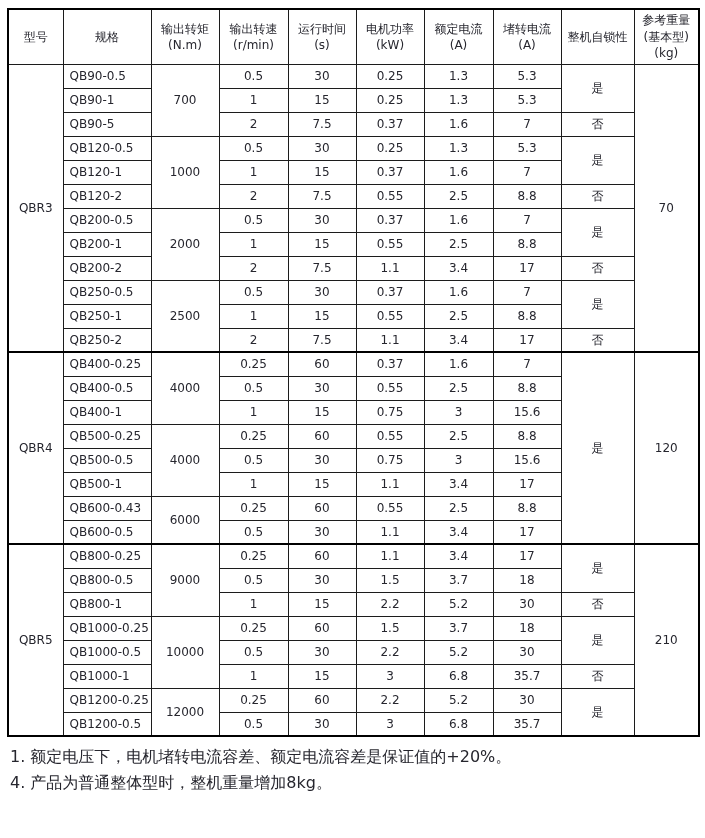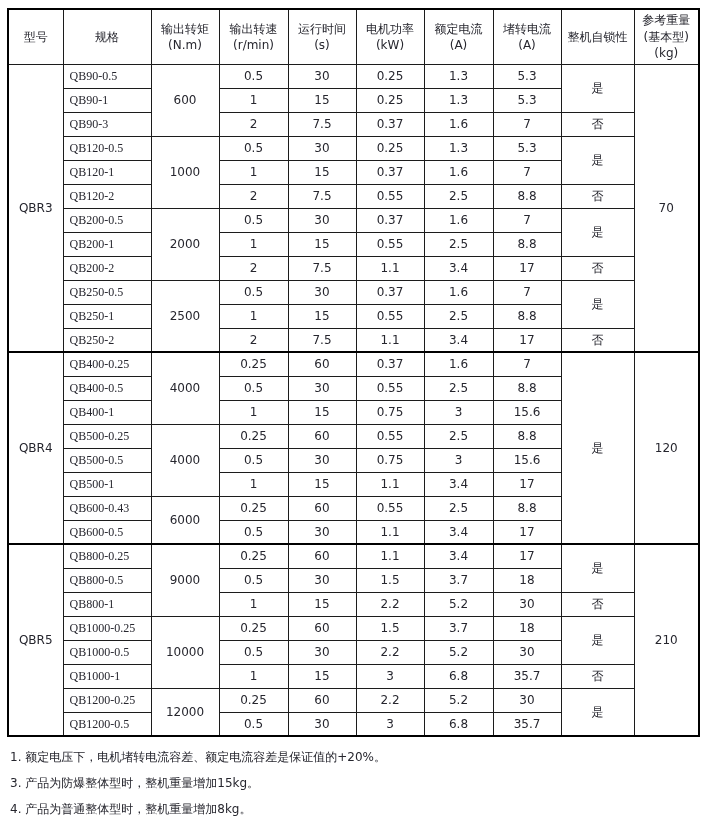--- a/index.html
+++ b/index.html
@@ -30,28 +30,27 @@
     overflow: hidden;
   }
   table.spec thead th {
     height: 55px;
     white-space: pre-line;
   }
   table.spec tbody tr { height: 24px; }
   table.spec td.col-spec {
     text-align: left;
     padding-left: 6px;
-    font-family: Liberation Serif, serif;
   }
   
   table.spec tr.section-start td { border-top: 2px solid #000; margin-left: 48px; }
 
   .notes { margin-top: 7px; padding-left: 3px; }
   .note {
-    font-size: 12px;
+    font-size: 16px;
     line-height: 26px;
     height: 26px;
     white-space: nowrap;
   }
 </style>
 </head>
 <body>
 
 <div class="page">
 
@@ -87,39 +86,39 @@
         <th>整机自锁性</th>
         <th>参考重量
 (基本型)
 (kg)</th>
       </tr>
     </thead>
     <tbody>
         <tr>
           <td class="col-model" rowspan="12">QBR3</td>
           <td class="col-spec">QB90-0.5</td>
-          <td class="col-torque" rowspan="3">600</td>
+          <td class="col-torque" rowspan="3">700</td>
           <td class="col-speed">0.5</td>
           <td class="col-time">30</td>
           <td class="col-power">0.25</td>
           <td class="col-rated">1.3</td>
           <td class="col-locked">5.3</td>
           <td class="col-lock" rowspan="2">是</td>
           <td class="col-weight" rowspan="12">70</td>
         </tr>
         <tr>
           <td class="col-spec">QB90-1</td>
           <td class="col-speed">1</td>
           <td class="col-time">15</td>
           <td class="col-power">0.25</td>
           <td class="col-rated">1.3</td>
           <td class="col-locked">5.3</td>
         </tr>
         <tr>
-          <td class="col-spec">QB90-3</td>
+          <td class="col-spec">QB90-5</td>
           <td class="col-speed">2</td>
           <td class="col-time">7.5</td>
           <td class="col-power">0.37</td>
           <td class="col-rated">1.6</td>
           <td class="col-locked">7</td>
           <td class="col-lock">否</td>
         </tr>
         <tr>
           <td class="col-spec">QB120-0.5</td>
           <td class="col-torque" rowspan="3">1000</td>
@@ -343,17 +342,16 @@
           <td class="col-time">30</td>
           <td class="col-power">3</td>
           <td class="col-rated">6.8</td>
           <td class="col-locked">35.7</td>
         </tr>
       </tbody>
   </table>
 
   <div class="notes">
     <div class="note">1. 额定电压下，电机堵转电流容差、额定电流容差是保证值的+20%。</div>
-    <div class="note">3. 产品为防爆整体型时，整机重量增加15kg。</div>
     <div class="note">4. 产品为普通整体型时，整机重量增加8kg。</div>
   </div>
 
 </div>
 
 </body></html>

